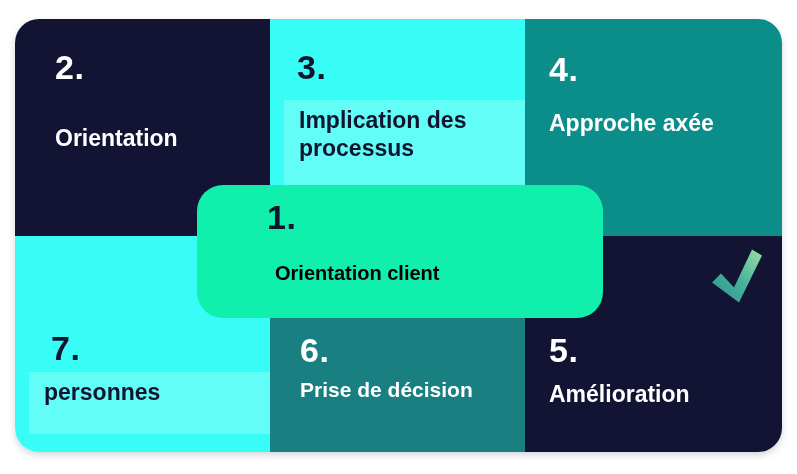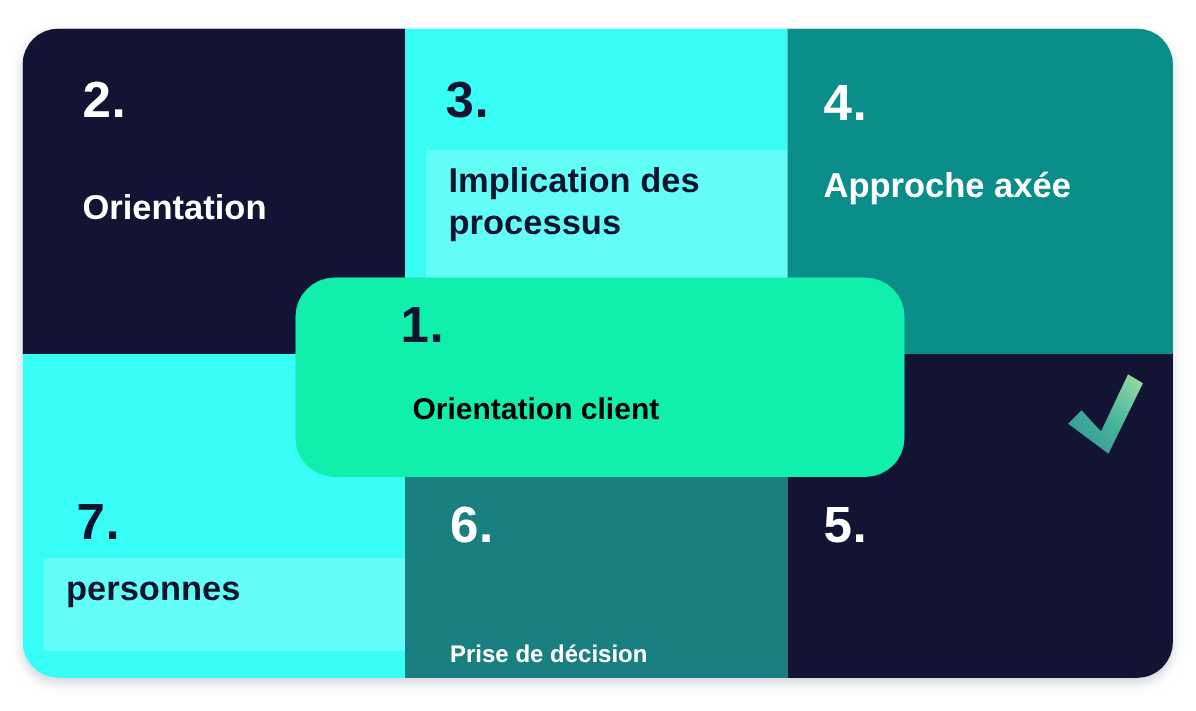--- a/index.html
+++ b/index.html
@@ -74,21 +74,21 @@
   .c2 .num { left: 40px; top: 30px; }
   .c3 .num { left: 27px; top: 30px; }
   .c4 .num { left: 24px; top: 32px; }
   .c7 .num { left: 36px; top: 94px; }
   .c6 .num { left: 30px; top: 96px; }
   .c5 .num { left: 24px; top: 96px; }
 
   
   .c2 .label { left: 40px; top: 105px; }
   .c4 .label { left: 24px; top: 90px; text-align: right;  }
-  .c6 .label { left: 30px; top: 140px; font-size: 16px; line-height: 27px; margin-top: 47px; }
+  .c6 .label { left: 30px; top: 140px; font-size: 21px; line-height: 27px; }
   .c5 .label { left: 24px; top: 144px; }
   .c3 .band  { top: 81px; }
   .c7 .band  { top: 136px; }
 
   
   .center-card {
     position: absolute;
     left: 182px;
     top: 166px;
     width: 406px;
@@ -144,20 +144,21 @@
 
     <div class="cell cell-teal2 c6">
       <div class="num white">6.</div>
       <div class="label white">
         <span class="line">Prise de décision</span>
       </div>
     </div>
 
     <div class="cell cell-navy c5">
       <div class="num white">5.</div>
+      <div class="label white">Amélioration</div>
     </div>
 
     <svg class="check-logo" viewBox="0 0 50 53" aria-hidden="true">
       <defs>
         <linearGradient id="chk" x1="0" y1="1" x2="1" y2="0">
           <stop offset="0" stop-color="#2f9193"></stop>
           <stop offset="0.5" stop-color="#47b49c"></stop>
           <stop offset="1" stop-color="#9cdfa2"></stop>
         </linearGradient>
       </defs>

